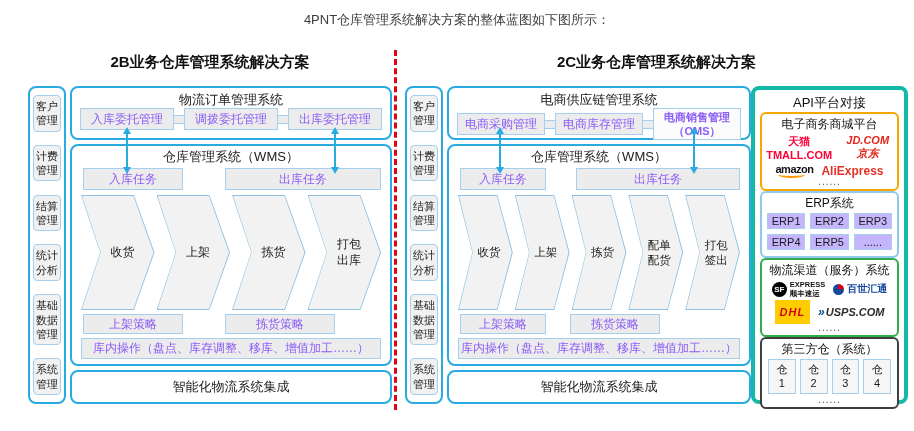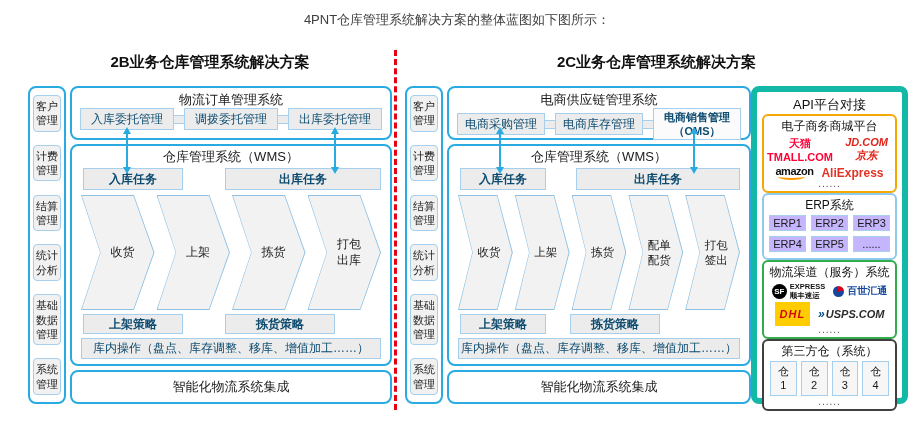--- a/index.html
+++ b/index.html
@@ -20,27 +20,27 @@
   .panel-2c { left:405px; width:342px; height:318px; }
 
   .sidebar { width:38px; flex:0 0 38px; border:2px solid #29abe2; border-radius:8px; background:#fff; display:flex; flex-direction:column; justify-content:space-between; padding:7px 3px; }
   .side-item { border:1px solid #a5cfec; border-radius:4px; background:#f1f1f1; font-size:11px; line-height:1.3; text-align:center; white-space:pre-line; padding:3px 0; color:#222; }
 
   .main-col { position:relative; flex:1; display:flex; flex-direction:column; gap:4px; }
   .sys-box { border:2px solid #29abe2; border-radius:8px; background:#fff; }
   .order-box { height:54px; padding:3px 8px; }
   .sys-title { text-align:center; font-size:13px; color:#1a1a1a; line-height:17px; }
   .order-row { display:flex; align-items:center; }
-  .gbox { background:#ececec; border:1px solid #a5cfec; font-size:12px; color:#0c4a6e; display:flex; align-items:center; justify-content:center; text-align:center; }
+  .gbox { background:#ececec; border:1px solid #a5cfec; font-size:12px; color:#8b5cf6; display:flex; align-items:center; justify-content:center; text-align:center; }
   .order-row .gbox { height:22px; flex:1; }
   .gbox.oms { height:32px; background:#fbfbfb; font-size:11px; line-height:1.3; white-space:pre-line;font-weight:bold; }
   .conn { width:10px; height:9px; background:#ececec; border-top:1px solid #a5cfec; border-bottom:1px solid #a5cfec; flex:0 0 10px; }
 
   .wms-box { flex:1; padding:2px 9px 5px; display:flex; flex-direction:column; }
-  .row { display:flex; align-items:center;font-weight:bold; }
+  .row { display:flex; align-items:center; }
   .task { height:22px; }
   .chev-row { flex:1; display:flex; gap:2px; margin:5px 0 4px; }
   .chev { position:relative; flex:1; }
   .chev-shape { position:absolute; inset:0; background:#8fc1e3; clip-path:polygon(0 0,72% 0,100% 50%,72% 100%,0 100%,26% 50%); }
   .chev-shape.inner { inset:1px; background:#f2f2f2; }
   .chev-label { position:absolute; inset:0; display:flex; align-items:center; justify-content:center; padding-left:13%; font-size:12px; line-height:1.3; white-space:pre-line; }
   .strategy { height:20px; }
   .ops-box { height:21px; margin-top:4px; font-size:12px; }
   .integration-box { height:34px; display:flex; align-items:center; justify-content:center; font-size:13px; }
 
@@ -54,21 +54,21 @@
   .panel-2c .strat-1 { width:86px; margin-left:2px; }
   .panel-2c .strat-2 { width:90px; margin-left:24px; }
   .panel-2c .chev-label { font-size:11.5px; }
 
   
   .varrow { position:absolute; width:2px; background:#29abe2; z-index:5; }
   .varrow::before { content:""; position:absolute; top:-7px; left:-3px; border-left:4px solid transparent; border-right:4px solid transparent; border-bottom:7px solid #29abe2; }
   .varrow::after { content:""; position:absolute; bottom:-7px; left:-3px; border-left:4px solid transparent; border-right:4px solid transparent; border-top:7px solid #29abe2; }
 
   
-  .panel-api { position:absolute; left:751px; top:86px; width:157px; height:318px; border:6px solid #14b8a6; border-radius:8px; background:#fff; padding:3px 5px 5px; display:flex; flex-direction:column; justify-content:space-between; }
+  .panel-api { position:absolute; left:751px; top:86px; width:157px; height:318px; border:4px solid #14b8a6; border-radius:8px; background:#fff; padding:3px 5px 5px; display:flex; flex-direction:column; justify-content:space-between; }
   .api-title { text-align:center; font-size:13px; line-height:19px; color:#111; }
   .api-box { border-radius:6px; padding:2px 3px 3px; text-align:center; background:#fff; }
   .api-box.ecom  { border:2px solid #f7a800; }
   .api-box.erp   { border:2px solid #8fc9ec; }
   .api-box.logi  { border:2px solid #2fac4b; }
   .api-box.third { border:2px solid #3f3f3f; }
   .api-box-title { font-size:12px; color:#111; line-height:16px; }
   .brand-row { display:flex; align-items:center; justify-content:center; gap:8px; margin-top:2px; }
   .dots { font-size:10px; color:#555; line-height:8px; letter-spacing:1px; }
 

